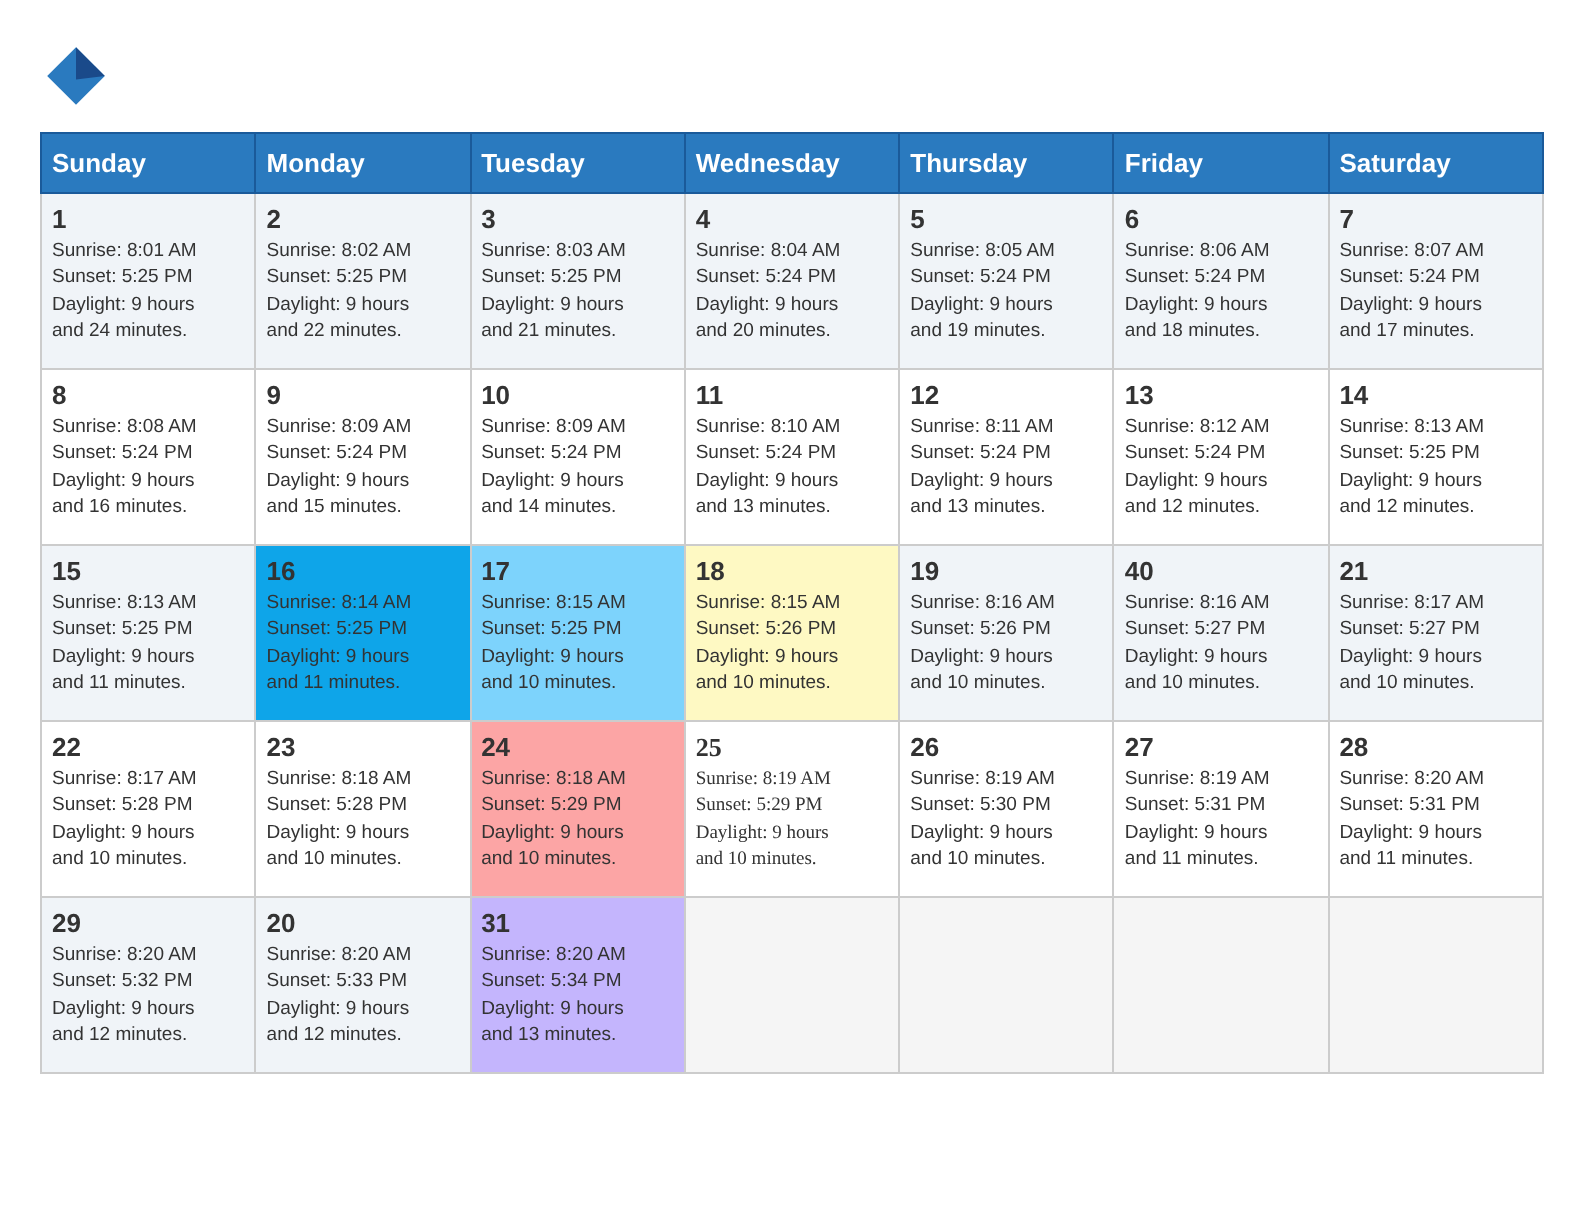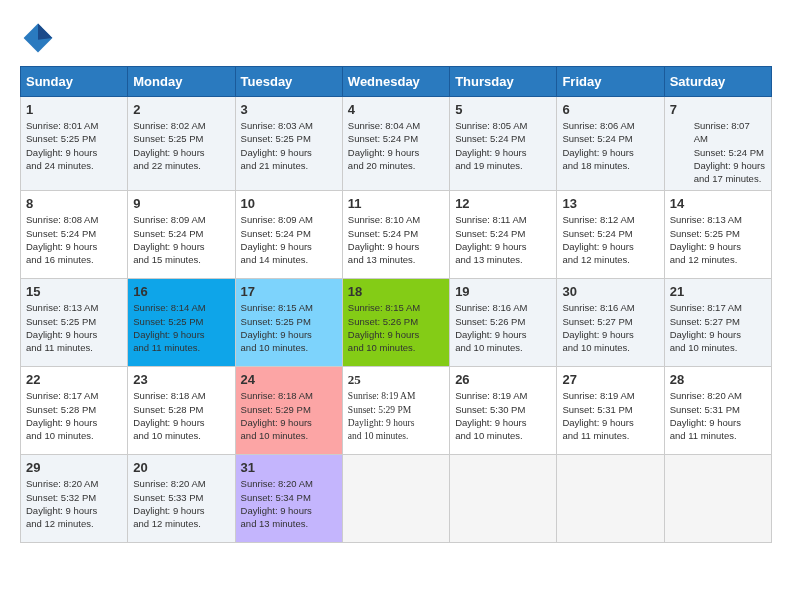--- a/index.html
+++ b/index.html
@@ -156,21 +156,21 @@
         </td>
         <td style="background: rgb(240, 244, 248);">
           <span class="day-num">6</span>
           <div class="day-info" style="white-space: pre-line;">Sunrise: 8:06 AM
 Sunset: 5:24 PM
 Daylight: 9 hours
 and 18 minutes.</div>
         </td>
         <td style="background: rgb(240, 244, 248);">
           <span class="day-num">7</span>
-          <div class="day-info" style="white-space: pre-line; margin-left: 24px;">Sunrise: 8:07 AM
+          <div class="day-info" style="white-space: pre-line;">Sunrise: 8:07 AM
 Sunset: 5:24 PM
 Daylight: 9 hours
 and 17 minutes.</div>
         </td>
       </tr>
       <tr>
         <td style="background: rgb(255, 255, 255);">
           <span class="day-num">8</span>
           <div class="day-info" style="white-space: pre-line;">Sunrise: 8:08 AM
 Sunset: 5:24 PM
@@ -235,36 +235,36 @@
 Daylight: 9 hours
 and 11 minutes.</div>
         </td>
         <td style="background: #7dd3fc;">
           <span class="day-num">17</span>
           <div class="day-info" style="white-space: pre-line;">Sunrise: 8:15 AM
 Sunset: 5:25 PM
 Daylight: 9 hours
 and 10 minutes.</div>
         </td>
-        <td style="background: #84cc16;">
+        <td style="background: #fef9c3;">
           <span class="day-num">18</span>
           <div class="day-info" style="white-space: pre-line;">Sunrise: 8:15 AM
 Sunset: 5:26 PM
 Daylight: 9 hours
 and 10 minutes.</div>
         </td>
         <td style="background: rgb(240, 244, 248);">
           <span class="day-num">19</span>
           <div class="day-info" style="white-space: pre-line;">Sunrise: 8:16 AM
 Sunset: 5:26 PM
 Daylight: 9 hours
 and 10 minutes.</div>
         </td>
         <td style="background: rgb(240, 244, 248);">
-          <span class="day-num">30</span>
+          <span class="day-num">40</span>
           <div class="day-info" style="white-space: pre-line;">Sunrise: 8:16 AM
 Sunset: 5:27 PM
 Daylight: 9 hours
 and 10 minutes.</div>
         </td>
         <td style="background: rgb(240, 244, 248);">
           <span class="day-num">21</span>
           <div class="day-info" style="white-space: pre-line;">Sunrise: 8:17 AM
 Sunset: 5:27 PM
 Daylight: 9 hours

